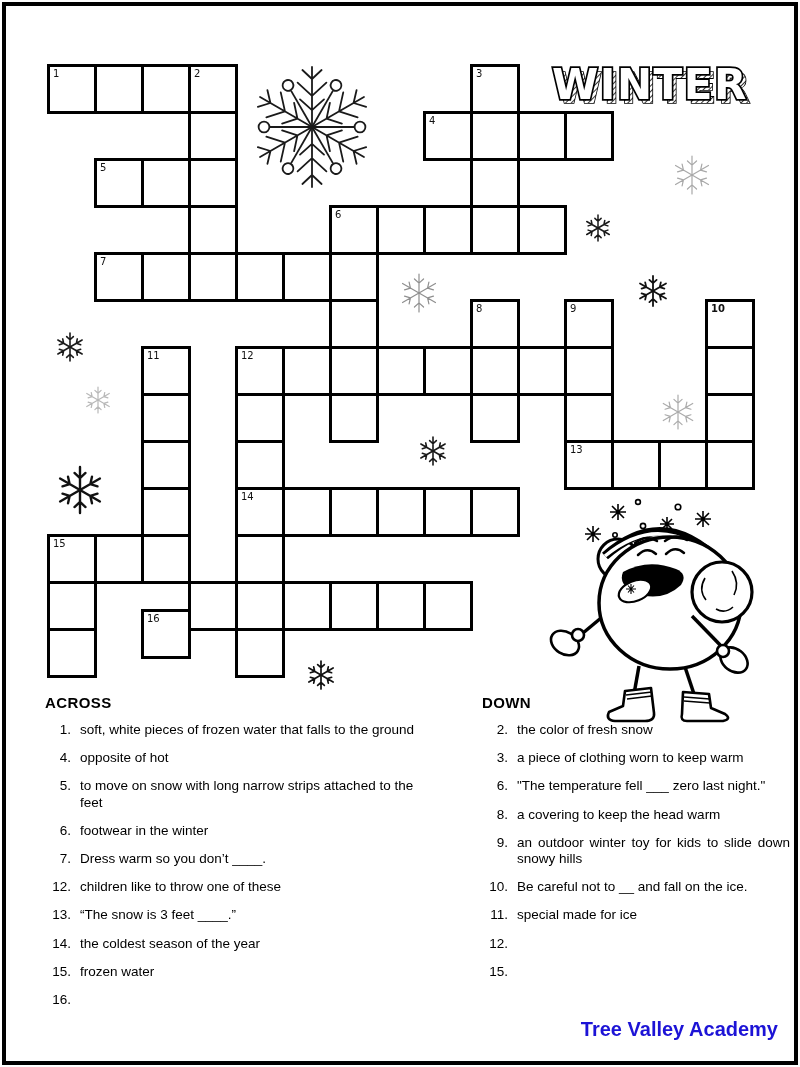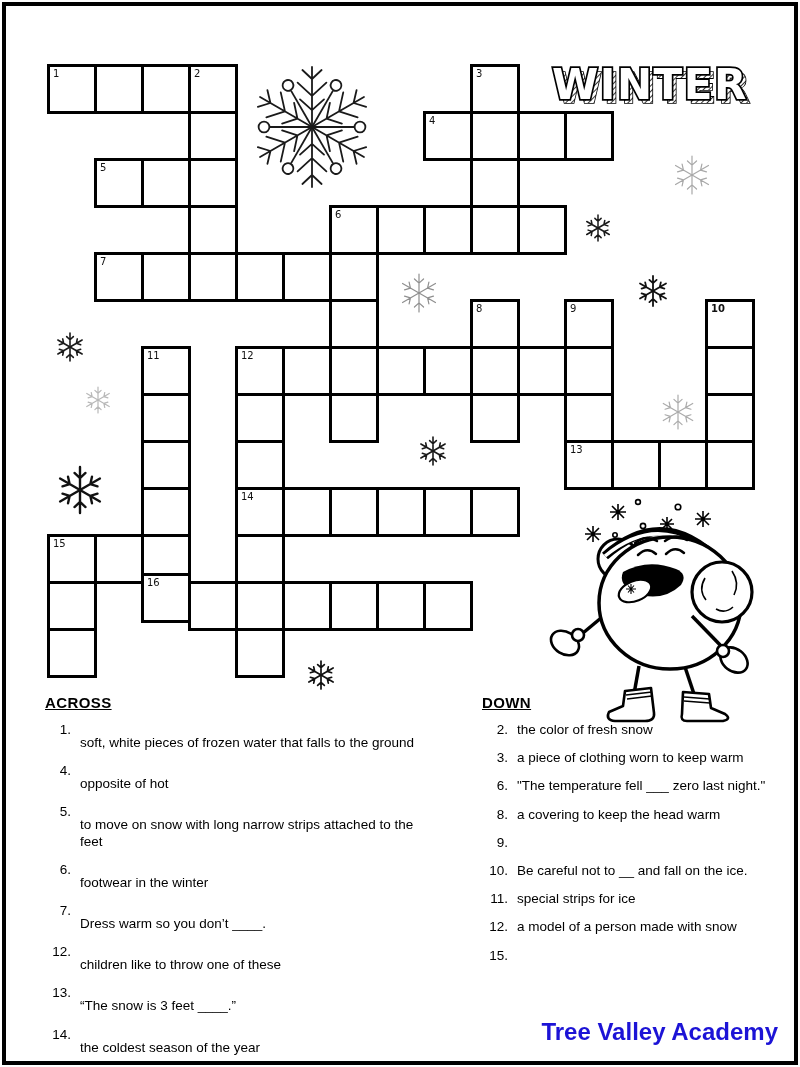--- a/index.html
+++ b/index.html
@@ -11,28 +11,28 @@
   .cell{position:absolute;width:50px;height:50px;box-sizing:border-box;
         border:3px solid #000;background:#fff;}
   .cellnum{position:absolute;left:3px;top:1px;font-size:10px;line-height:11px;
            font-family:"DejaVu Sans",sans-serif;color:#111;}
   
   #title-wrap{position:absolute;left:548px;top:52px;}
   
   .clues{position:absolute;}
   #across-sec{left:45px;top:694px;width:415px;}
   #down-sec{left:482px;top:694px;width:308px;}
-  .clue-heading{font-size:15px;font-weight:bold;text-decoration:underline;
+  .clue-heading{font-size:15px;font-weight:bold;
                 letter-spacing:.4px;margin:0 0 11px 0;}
   .clue{display:flex;margin-bottom:12px;font-size:13.5px;line-height:1.2;}
   .clue-num{width:26px;min-width:26px;text-align:right;padding-right:9px;}
-  #across-sec .clue-text{width:352px;margin-top:13px;}
+  #across-sec .clue-text{width:352px;}
   #down-sec .clue-text{width:278px;text-align:justify;}
   
-  #brand{position:absolute;top:1018px;right:22px;font-size:24px;font-weight:bold;}
+  #brand{position:absolute;top:1018px;right:22px;font-size:20px;font-weight:bold;}
   
   #flakes,#snowman{position:absolute;left:0;top:0;pointer-events:none;}
 </style>
 </head>
 <body>
 
 <div class="frame"></div>
 
 <div id="flakes">
     <svg width="132" height="132" viewBox="-66 -66 132 132" style="position: absolute; left: 246px; top: 61px;">
@@ -369,21 +369,21 @@
     <div class="cell" style="left: 329px; top: 423px;"></div>
     <div class="cell" style="left: 376px; top: 423px;"></div>
     <div class="cell" style="left: 423px; top: 423px;"></div>
     <div class="cell" style="left: 0px; top: 470px;">
       <span class="cellnum">15</span>
     </div>
     <div class="cell" style="left: 47px; top: 470px;"></div>
     <div class="cell" style="left: 94px; top: 470px;"></div>
     <div class="cell" style="left: 188px; top: 470px;"></div>
     <div class="cell" style="left: 0px; top: 517px;"></div>
-    <div class="cell" style="left: 94px; top: 509px;">
+    <div class="cell" style="left: 94px; top: 545px;">
       <span class="cellnum">16</span>
     </div>
     <div class="cell" style="left: 141px; top: 517px;"></div>
     <div class="cell" style="left: 188px; top: 517px;"></div>
     <div class="cell" style="left: 235px; top: 517px;"></div>
     <div class="cell" style="left: 282px; top: 517px;"></div>
     <div class="cell" style="left: 329px; top: 517px;"></div>
     <div class="cell" style="left: 376px; top: 517px;"></div>
     <div class="cell" style="left: 0px; top: 564px;"></div>
     <div class="cell" style="left: 188px; top: 564px;"></div>
@@ -506,32 +506,32 @@
       <div class="clue">
         <span class="clue-num">6.</span>
         <span class="clue-text">"The temperature fell ___ zero last night."</span>
       </div>
       <div class="clue">
         <span class="clue-num">8.</span>
         <span class="clue-text">a covering to keep the head warm</span>
       </div>
       <div class="clue">
         <span class="clue-num">9.</span>
+        <span class="clue-text">an outdoor winter toy for kids to slide down snowy hills</span>
       </div>
       <div class="clue">
         <span class="clue-num">10.</span>
         <span class="clue-text">Be careful not to __ and fall on the ice.</span>
       </div>
       <div class="clue">
         <span class="clue-num">11.</span>
-        <span class="clue-text">special strips for ice</span>
+        <span class="clue-text">special made for ice</span>
       </div>
       <div class="clue">
         <span class="clue-num">12.</span>
-        <span class="clue-text">a model of a person made with snow</span>
       </div>
       <div class="clue">
         <span class="clue-num">15.</span>
       </div>
     </div>
 </div>
 
 <div id="brand" style="color: rgb(28, 19, 214);">Tree Valley Academy</div>
 
 </body></html>

